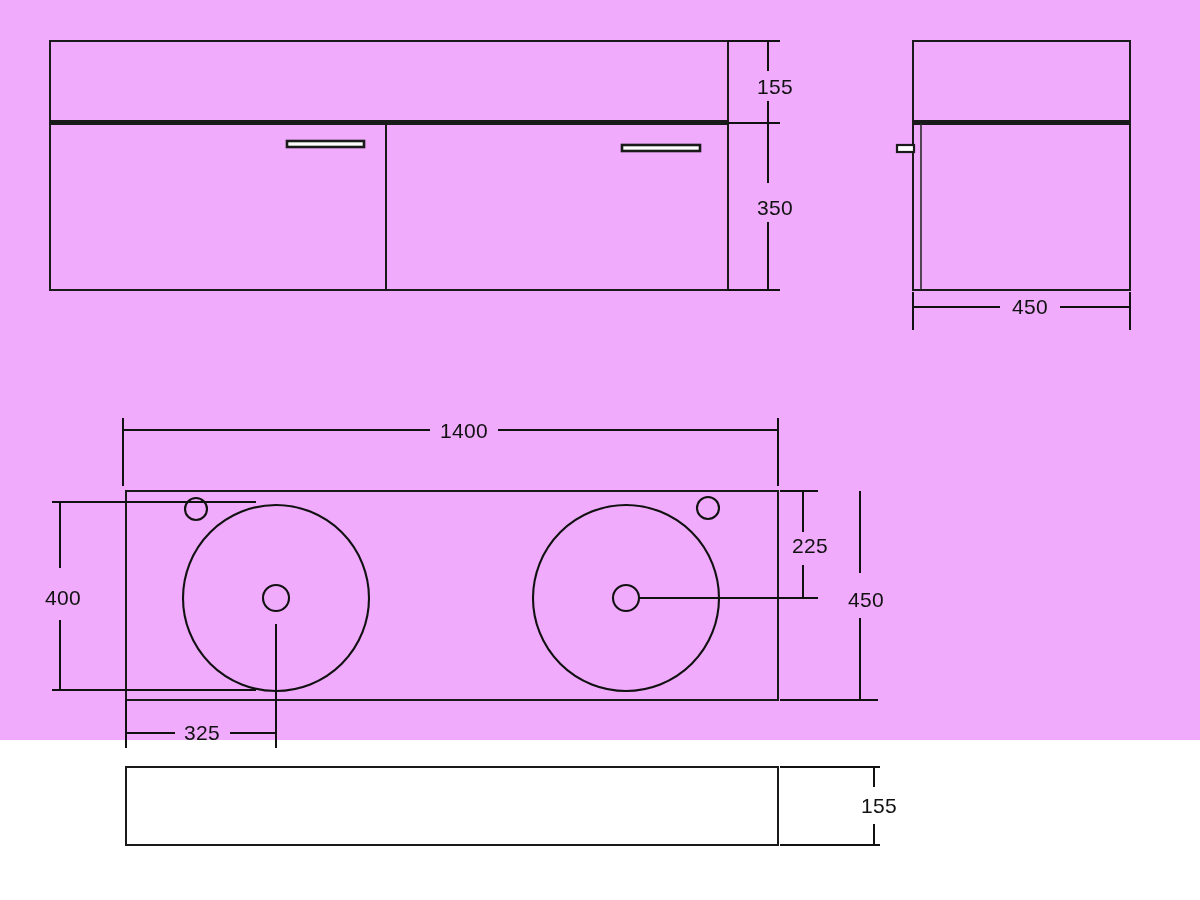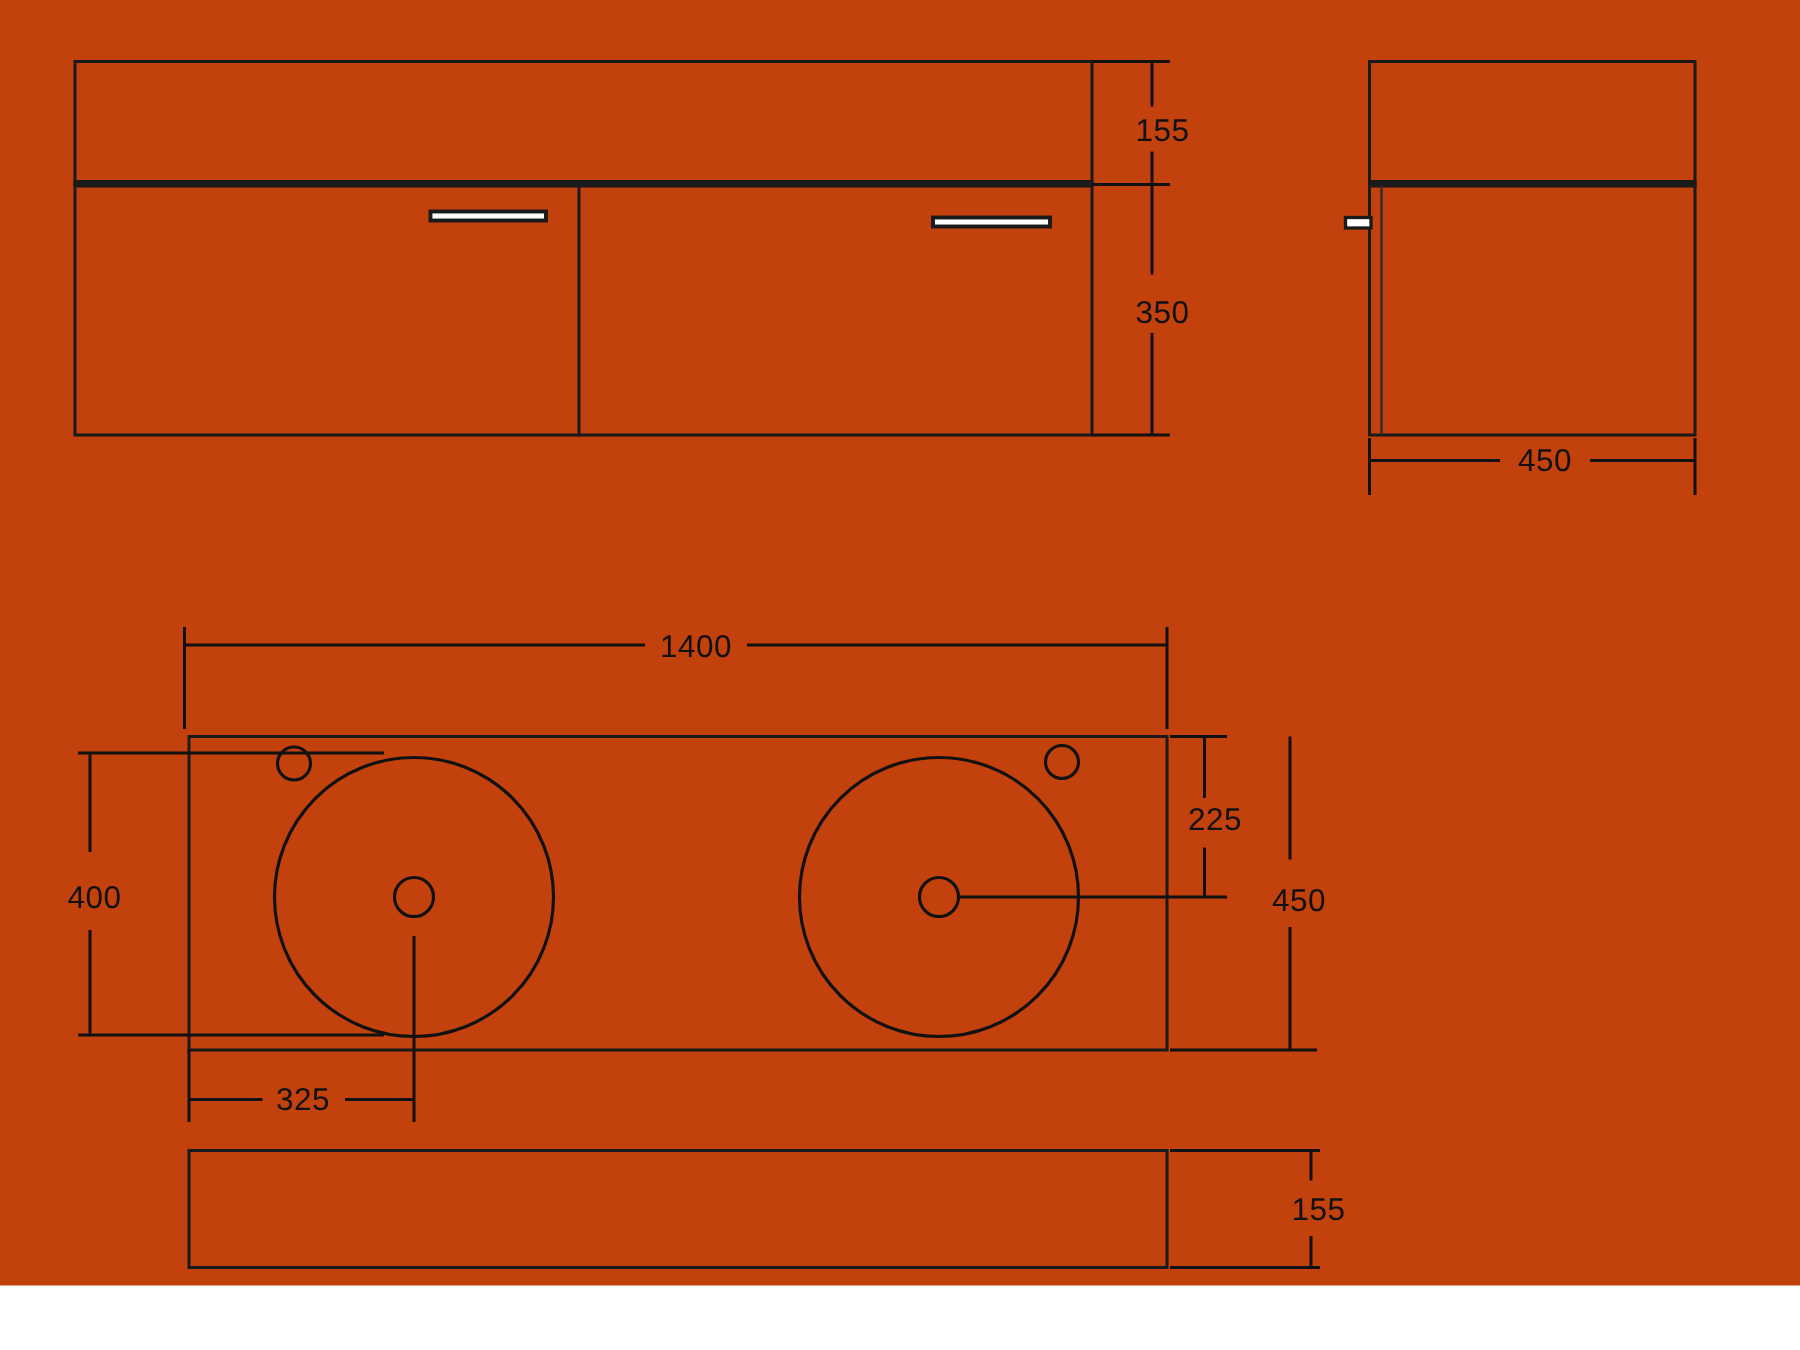--- a/index.html
+++ b/index.html
@@ -10,22 +10,22 @@
   }
   body {
     width: 1200px;
     height: 900px;
     font-family: "Liberation Sans", sans-serif;
     overflow: hidden;
   }
   #drawing-root {
     position: relative;
     width: 1200px;
-    height: 857px;
-    background: #c2410c;
+    height: 740px;
+    background: #f0abfc;
   }
   svg#tech-drawing {
     display: block;
     width: 1200px;
     height: 900px;
   }
   .outline {
     fill: none;
     stroke: #1a1a1a;
     stroke-width: 2;

